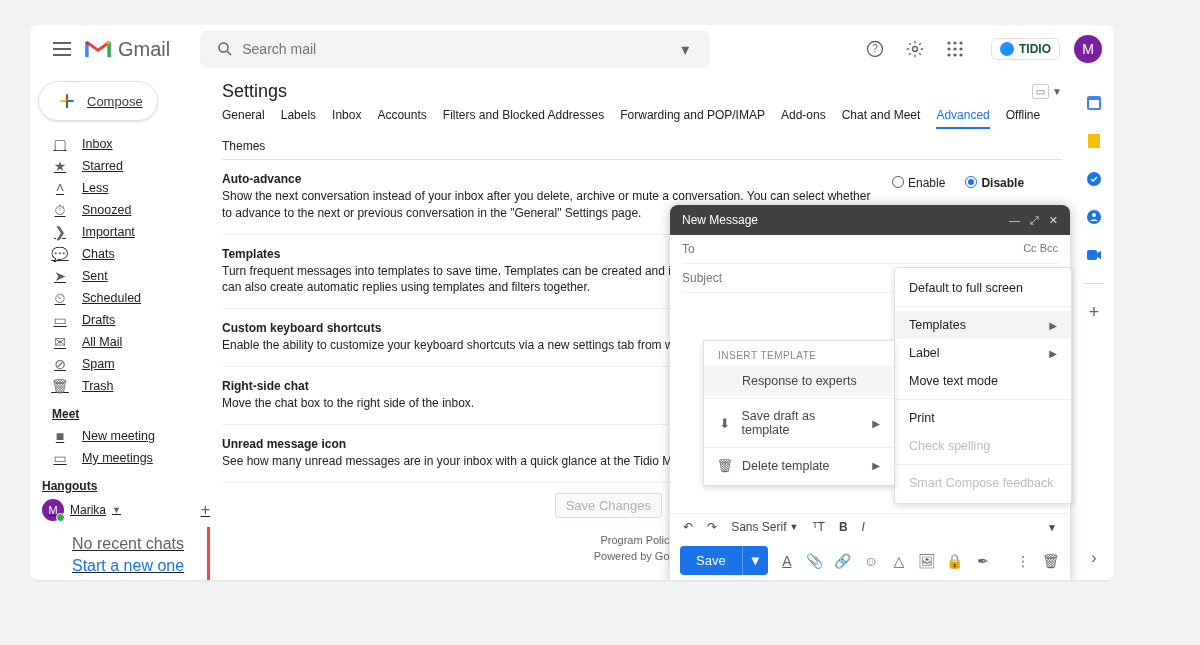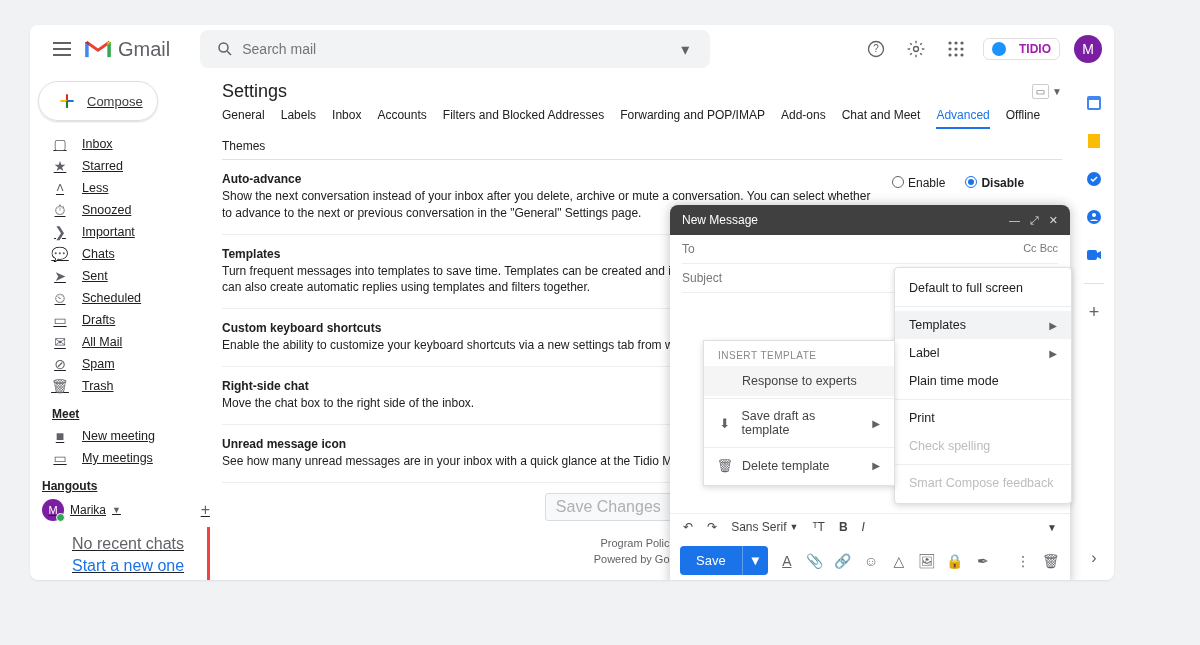--- a/index.html
+++ b/index.html
@@ -14,21 +14,21 @@
   .logo-gmail { width:28px; height:22px; margin-right:6px; }
   .logo-text { font-size:20px; color:#5f6368; }
 
   .searchbar { display:flex; align-items:center; background:#f1f3f4; border-radius:8px; height:38px; width:510px; margin-left: 10px; padding:0 8px; }
   .searchbar .icon { width:34px; display:flex; justify-content:center; color:#5f6368;}
   .searchbar input { flex:1; border:0; background:transparent; font-size:14px; color:#5f6368; outline:none;}
   .search-caret { width:34px; display:flex; justify-content:center; color:#5f6368;}
 
   .topbar-right { margin-left:auto; display:flex; align-items:center; gap:14px; }
   .topbar-right .iconbtn { width:26px; height:26px; color:#5f6368; display:flex; align-items:center; justify-content:center; cursor:pointer;}
-  .tidio-pill { display:flex; align-items:center; border:1px solid #e0e0e0; border-radius:6px; padding:3px 8px; gap:13px; font-size:12px; font-weight:bold; color:#a21caf;}
+  .tidio-pill { display:flex; align-items:center; border:1px solid #e0e0e0; border-radius:6px; padding:3px 8px; gap:5px; font-size:12px; font-weight:bold; color:#14532d;margin-left:9px;}
   .tidio-bubble { width:14px; height:14px; border-radius:50%; background:#1b93ff; position:relative;}
   .avatar { width:28px; height:28px; border-radius:50%; background:#7b1fa2; color:#fff; display:flex; align-items:center; justify-content:center; font-size:14px; font-weight:500;}
 
   
   .main { display:flex; height: calc(100% - 48px); }
   .sidebar { width:192px; padding-top: 4px; text-decoration: underline; }
   .compose-btn { display:flex; align-items:center; gap:10px; border:1px solid #e0e0e0; border-radius:22px; box-shadow:0 1px 2px rgba(0,0,0,0.15); padding:9px 18px; margin:4px 0 12px 8px; cursor:pointer; width:120px;}
   .compose-plus { font-size:18px; font-weight:bold; }
   .compose-plus svg { display:block; }
   .compose-label { font-size:13px; color:#3c4043;}
@@ -63,21 +63,21 @@
   .setting-name { font-weight:bold; padding-bottom:2px;}
   .setting-desc { color:#202124; line-height:1.4;}
   .setting-options { width:170px; display:flex; gap:20px; align-items:flex-start; padding-top:4px;}
   .radio-opt { display:flex; gap:4px; font-size:12px;}
   .radio-opt.disabled .radio-label { font-weight:bold;}
   .radio { appearance:none; width:12px; height:12px; border:1.5px solid #5f6368; border-radius:50%; position:relative;}
   .radio.checked { border-color:#1a73e8;}
   .radio.checked::after { content:""; position:absolute; inset:2px; border-radius:50%; background:#1a73e8;}
 
   .save-row { display:flex; justify-content:center; gap:8px; padding:10px 0;}
-  .btn-gray { background:#f8f9fa; border:1px solid #dadce0; color:#b0b0b0; font-size:16px; padding:4px 10px; border-radius:3px; cursor:not-allowed;}
+  .btn-gray { background:#f8f9fa; border:1px solid #dadce0; color:#b0b0b0; font-size:13px; padding:4px 10px; border-radius:3px; cursor:not-allowed;}
   .btn-cancel { background:#fff; border:1px solid #dadce0; font-size:12px; padding:4px 10px; border-radius:3px; cursor:pointer;}
   .footer-links { text-align:center; font-size:11px; color:#5f6368; line-height:1.5; padding-top:4px;}
 
   
   .right-rail { width:40px; background:#fff; display:flex; flex-direction:column; align-items:center; gap:18px; padding-top:20px;}
   .rail-icon { width:20px; height:20px; cursor:pointer; display:flex; align-items:center; justify-content:center;}
   .rail-sep { width:20px; border-top:1px solid #e0e0e0;}
   .rail-expand { margin-top:auto; margin-bottom:12px; color:#5f6368;}
 
   
@@ -423,21 +423,21 @@
           <div class="mm-sep"></div>
           <div class="mm-item hover">
               <span>Templates</span>
               <span class="mm-arrow">▶</span>
             </div>
           <div class="mm-item">
               <span>Label</span>
               <span class="mm-arrow">▶</span>
             </div>
           <div class="mm-item">
-              <span>Plain time mode</span>
+              <span>Move text mode</span>
             </div>
           <div class="mm-sep"></div>
           <div class="mm-item">
               <span>Print</span>
             </div>
           <div class="mm-item disabled">
               <span>Check spelling</span>
             </div>
           <div class="mm-sep"></div>
           <div class="mm-item disabled">

